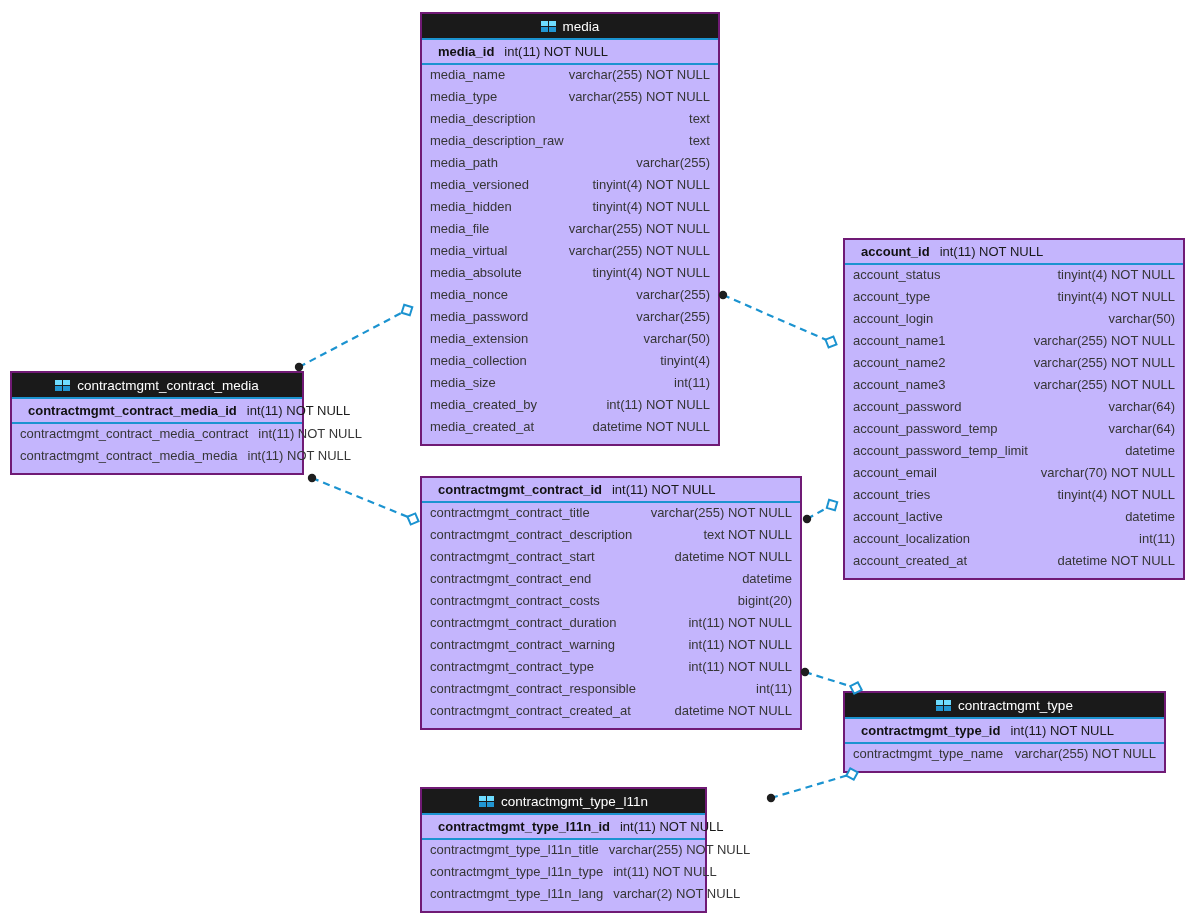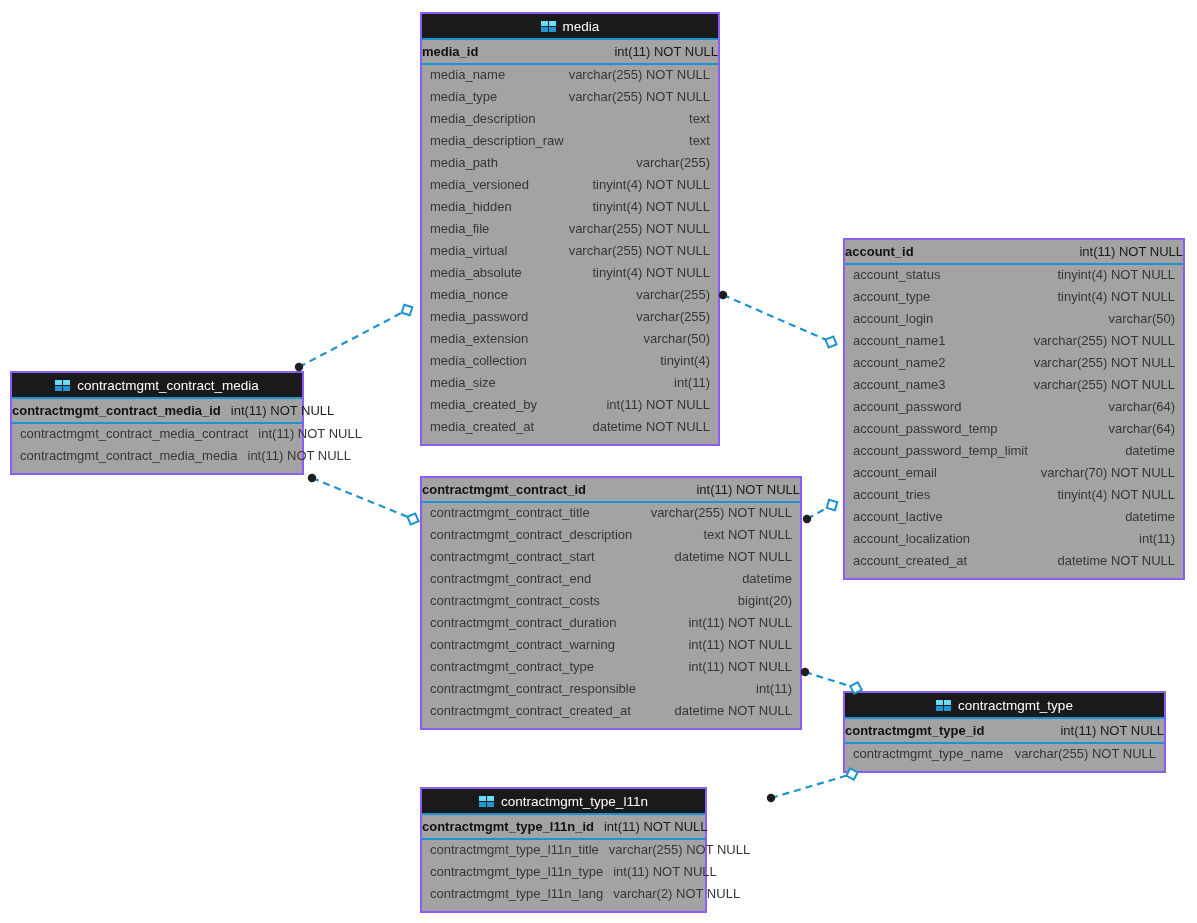--- a/index.html
+++ b/index.html
@@ -1,43 +1,42 @@
 <!DOCTYPE html>
 <html><head>
 <meta charset="utf-8">
 <style>
   html,body { margin:0; padding:0; background:#ffffff; }
   body { font-family:"Liberation Sans", sans-serif; }
   #stage { position:relative; width:1197px; height:923px; background:#ffffff; overflow:hidden; }
 
   .table-node {
     position:absolute;
-    background:#a3a3a3;
-    border:2px solid #8b5cf6;
+    background:#c4b5fd;
+    border:2px solid #701a75;
     box-sizing:border-box;
     z-index:1;
   }
   .t-header {
     background:#1a1a1a;
     color:#ffffff;
     height:24px;
     display:flex;
     align-items:center;
     justify-content:center;
     gap:7px;
     font-size:13.5px;
     border-bottom:2px solid #1b93d0;
     white-space:nowrap;
   }
   .t-icon { display:inline-flex; line-height:0; }
   .t-pk {
     display:flex;
-    justify-content:space-between;
     align-items:center;
-    padding:0 0;
+    padding:0 16px;
     height:23px;
     border-bottom:2px solid #1b93d0;
     font-size:13px;
     color:#1a1a1a;
     white-space:nowrap;
   }
   .t-pk .f-name { font-weight:bold; color:#111111; }
   .t-body { padding:2px 0 3px 0; }
   .t-row {
     display:flex;

